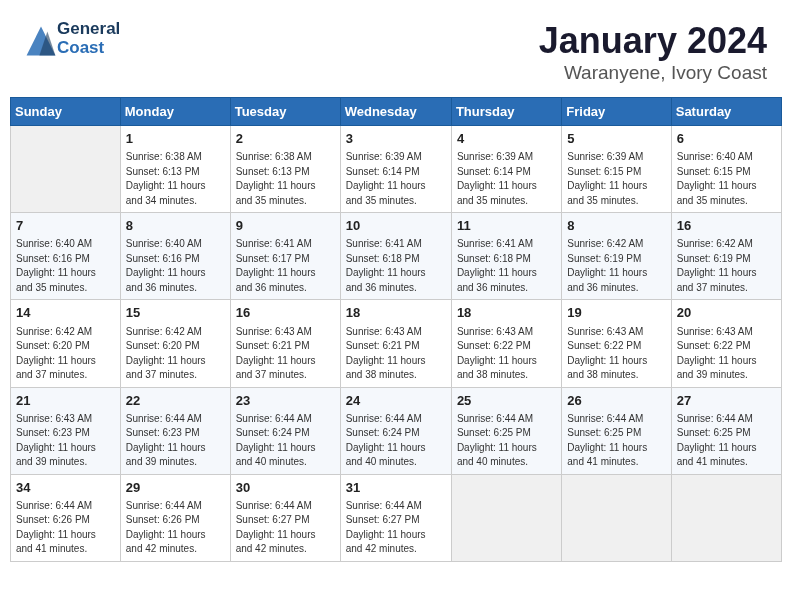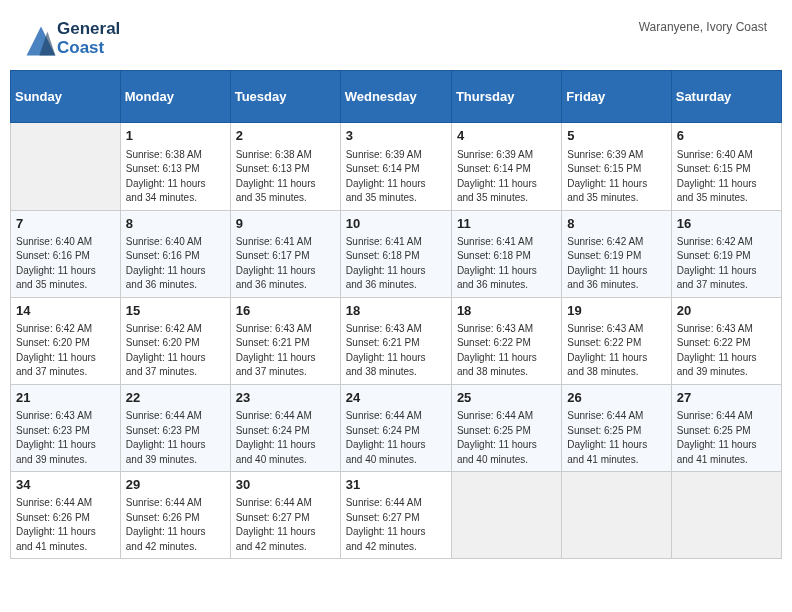--- a/index.html
+++ b/index.html
@@ -26,35 +26,35 @@
     }
     .title-area {
       text-align: right;
     }
     .month-title {
       font-size: 36px;
       font-weight: bold;
       color: #1a1a2e;
     }
     .location-subtitle {
-      font-size: 12px;
+      font-size: 19px;
       color: #555;
     }
     .calendar {
       width: 100%;
       border-collapse: collapse;
       margin-top: 8px;
       font-size: 11px;
     }
     .calendar thead th {
       background-color: #2a6db5;
       color: #fff;
       font-size: 13px;
       font-weight: bold;
-      padding: 18px 4px;
+      padding: 6px 4px;
       text-align: left;
       border: 1px solid #1a5a9a;
       margin-top: 48px;
     }
     .calendar tbody td {
       vertical-align: top;
       padding: 4px 5px;
       border: 1px solid #ccc;
       width: 113px;
       min-height: 80px;
@@ -89,20 +89,21 @@
     <svg class="logo-icon" viewBox="0 0 40 40" xmlns="http://www.w3.org/2000/svg">
       <polygon points="20,2 38,38 2,38" fill="#2a6db5" opacity="0.85"></polygon>
       <polygon points="28,8 38,38 18,38" fill="#1a3a5c" opacity="0.6"></polygon>
     </svg>
     <div>
       <div style="font-size:17px;font-weight:bold;color:#1a3a5c;line-height:1.1;">General</div>
       <div style="font-size:17px;font-weight:bold;color:#2a6db5;line-height:1.1;">Coast</div>
     </div>
   </div>
   <div class="title-area">
+    <div class="month-title">January 2024</div>
     <div class="location-subtitle">Waranyene, Ivory Coast</div>
   </div>
 </div>
 
 <table class="calendar">
   <thead>
     <tr id="dow-header">
         <th>Sunday</th>
         <th>Monday</th>
         <th>Tuesday</th>

